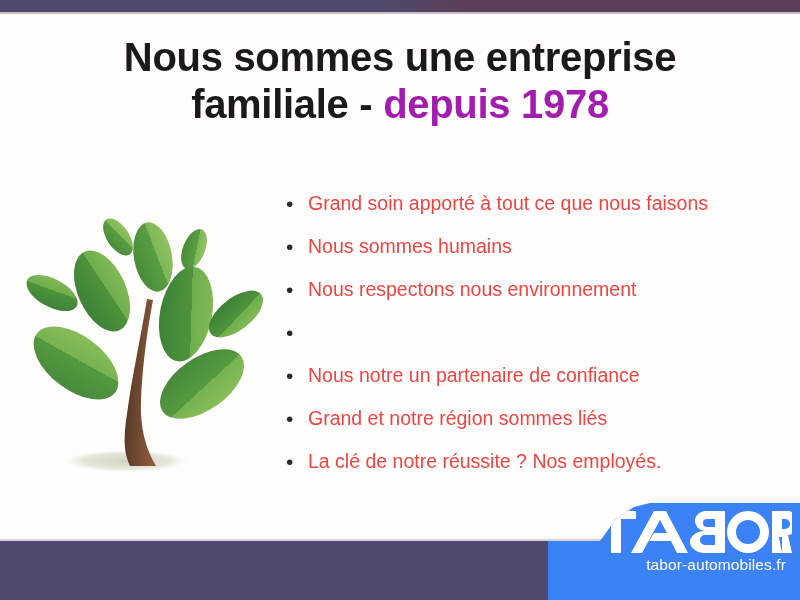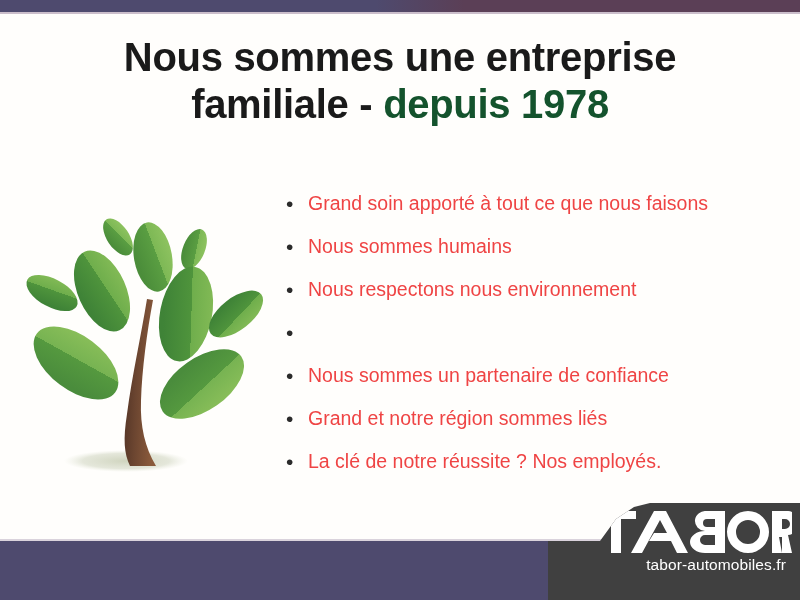--- a/index.html
+++ b/index.html
@@ -44,21 +44,21 @@
     line-height: 1.18;
   }
   .title-line {
     font-size: 40px;
     font-weight: bold;
     color: #1a1a1a;
     letter-spacing: -0.3px;
     white-space: nowrap;
   }
   .title-accent {
-    color: #14532d;
+    color: #a21caf;
   }
   
   .bullets {
     position: absolute;
     left: 286px;
     top: 190px;
     width: 500px;
   }
   .bullet-row {
     display: flex;
@@ -104,21 +104,21 @@
     height: 2px;
     background: #c2b5c6;
     opacity: .6;
   }
   .logo-block {
     position: absolute;
     left: 548px;
     top: 503px;
     width: 252px;
     height: 97px;
-    background: #404040;
+    background: #3b82f6;
     clip-path: polygon(52px 38px, 68px 16px, 86px 4px, 102px 0px, 252px 0px, 252px 97px, 0px 97px, 0px 38px);
   }
   .logo-wordmark {
     position: absolute;
     left: 48px;
     top: 8px;
     width: 196px;
     height: 42px;
   }
   .logo-url {
@@ -217,21 +217,21 @@
     </div>
     <div class="bullet-row">
       <span class="bullet-dot">•</span>
       <span class="bullet-text">Nous respectons nous environnement</span>
     </div>
     <div class="bullet-row">
       <span class="bullet-dot">•</span>
     </div>
     <div class="bullet-row">
       <span class="bullet-dot">•</span>
-      <span class="bullet-text">Nous sommes un partenaire de confiance</span>
+      <span class="bullet-text">Nous notre un partenaire de confiance</span>
     </div>
     <div class="bullet-row">
       <span class="bullet-dot">•</span>
       <span class="bullet-text">Grand et notre région sommes liés</span>
     </div>
     <div class="bullet-row">
       <span class="bullet-dot">•</span>
       <span class="bullet-text">La clé de notre réussite ? Nos employés.</span>
     </div>
   </div>

